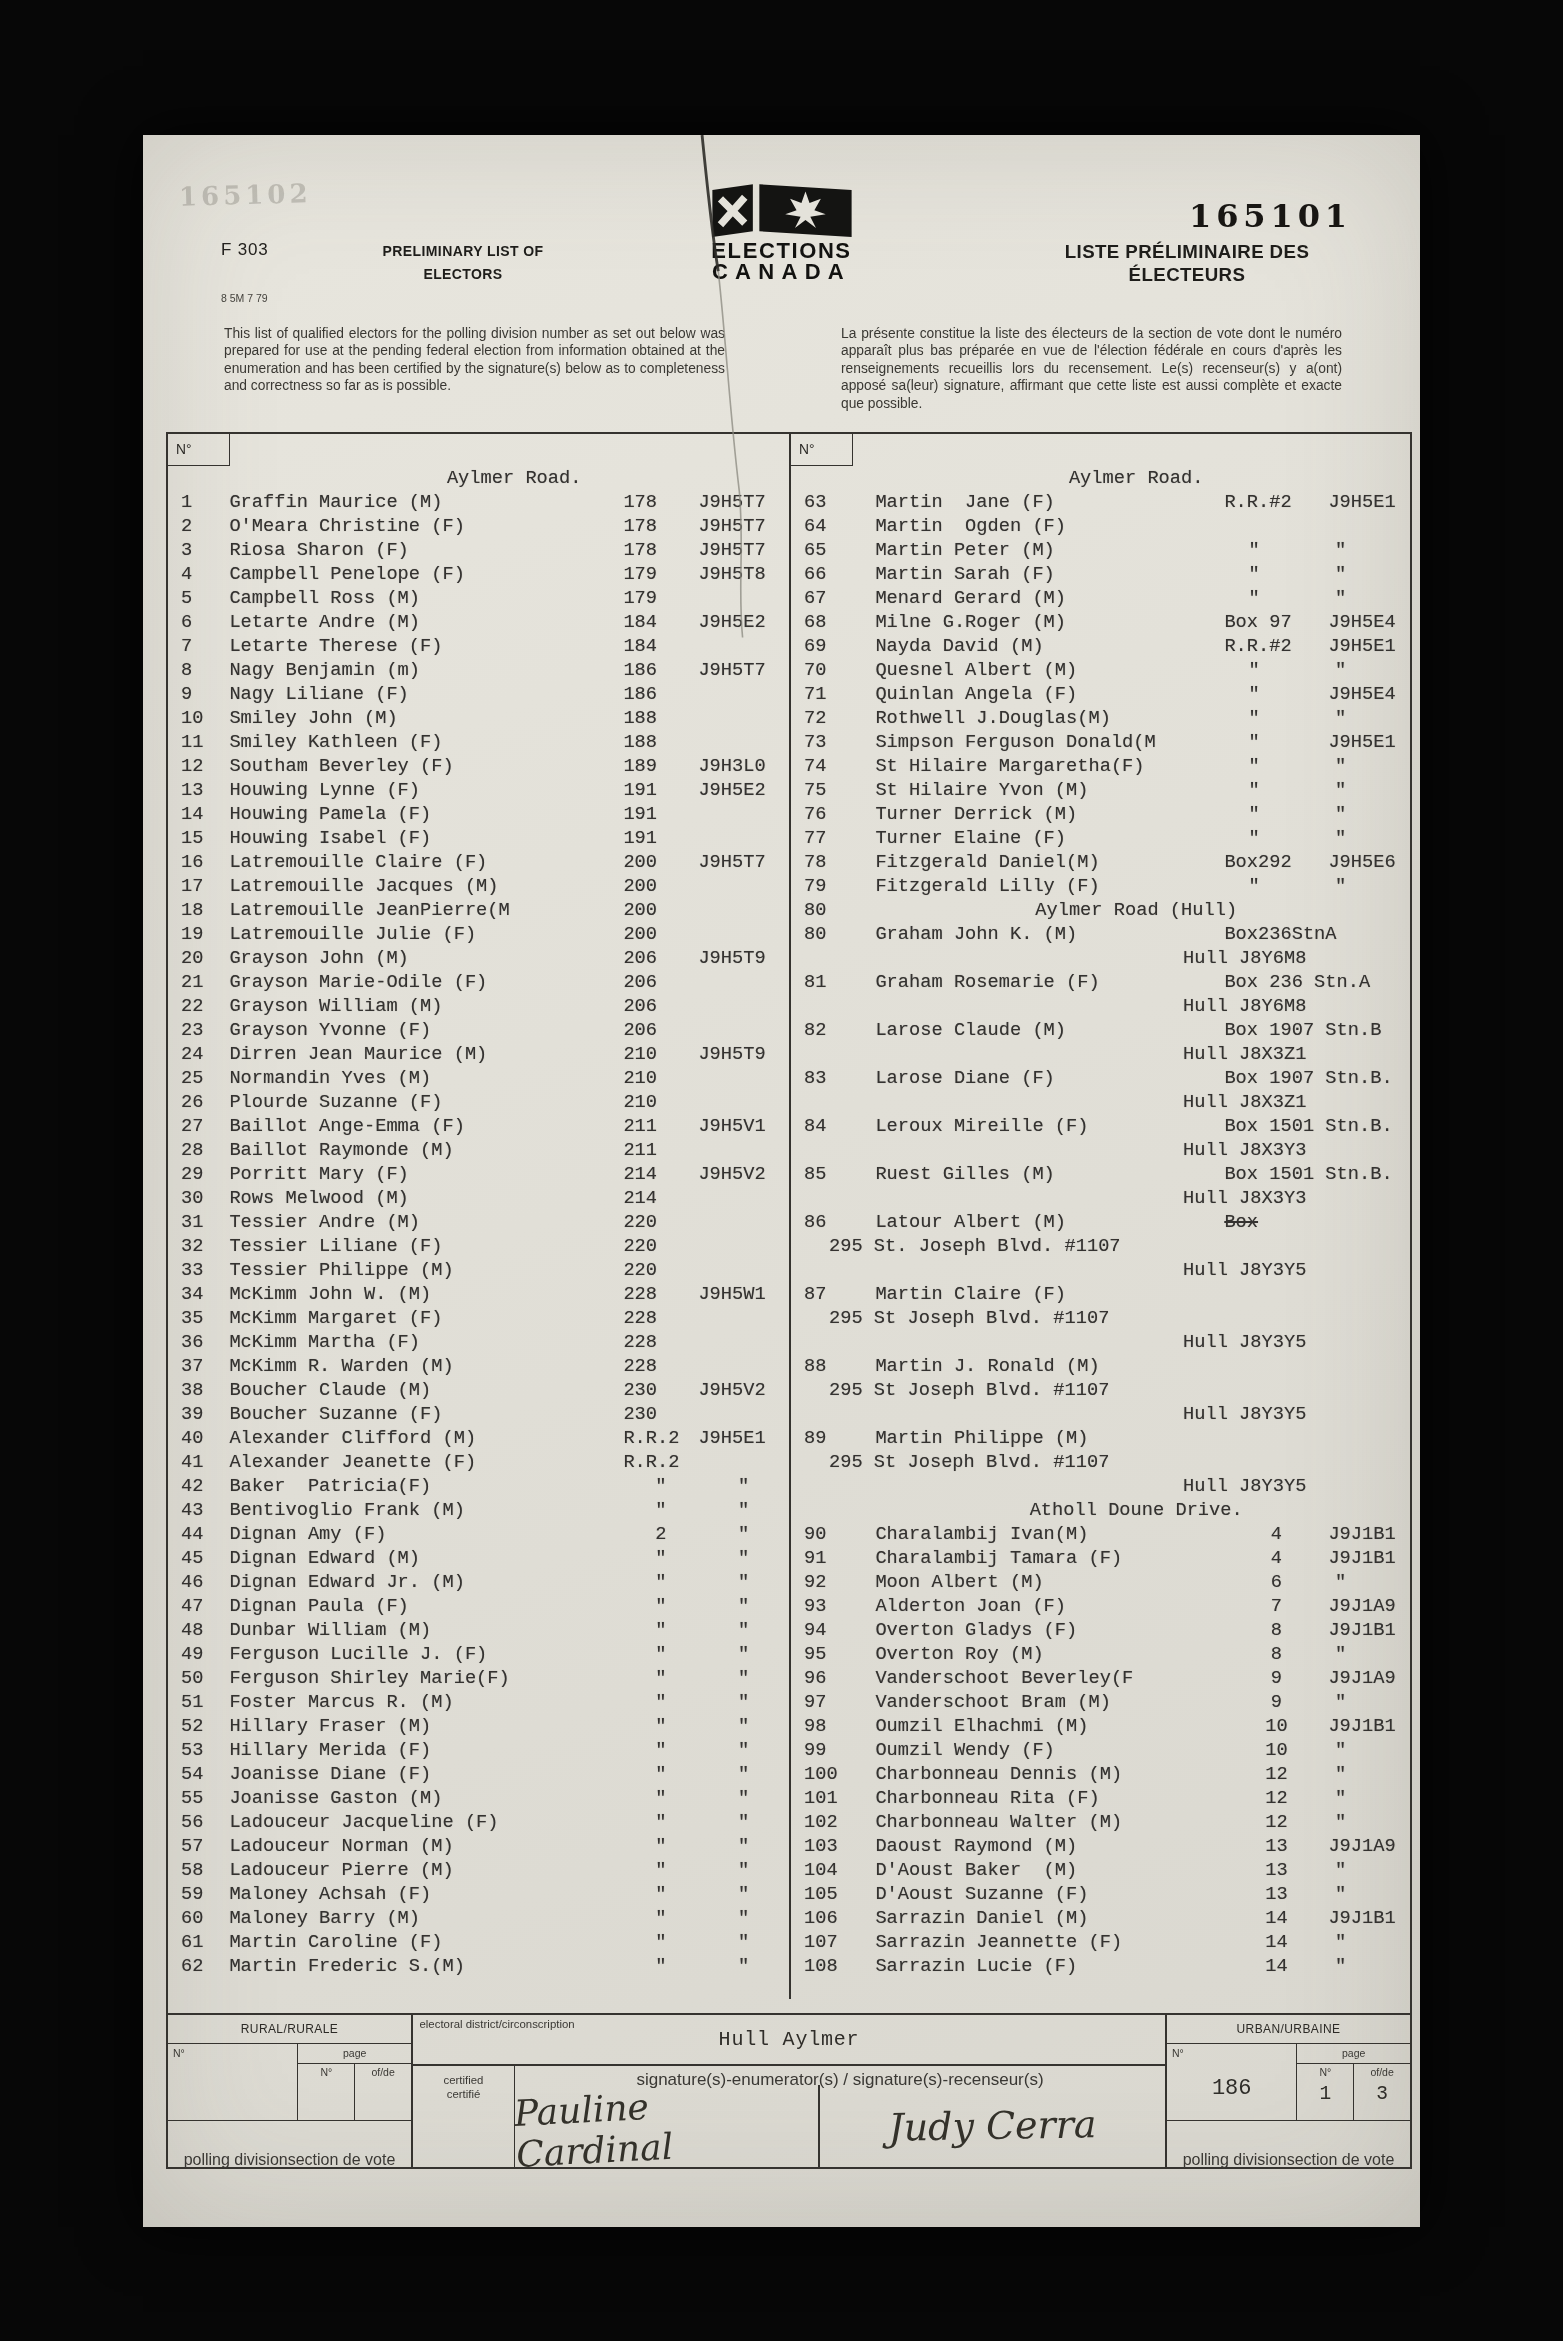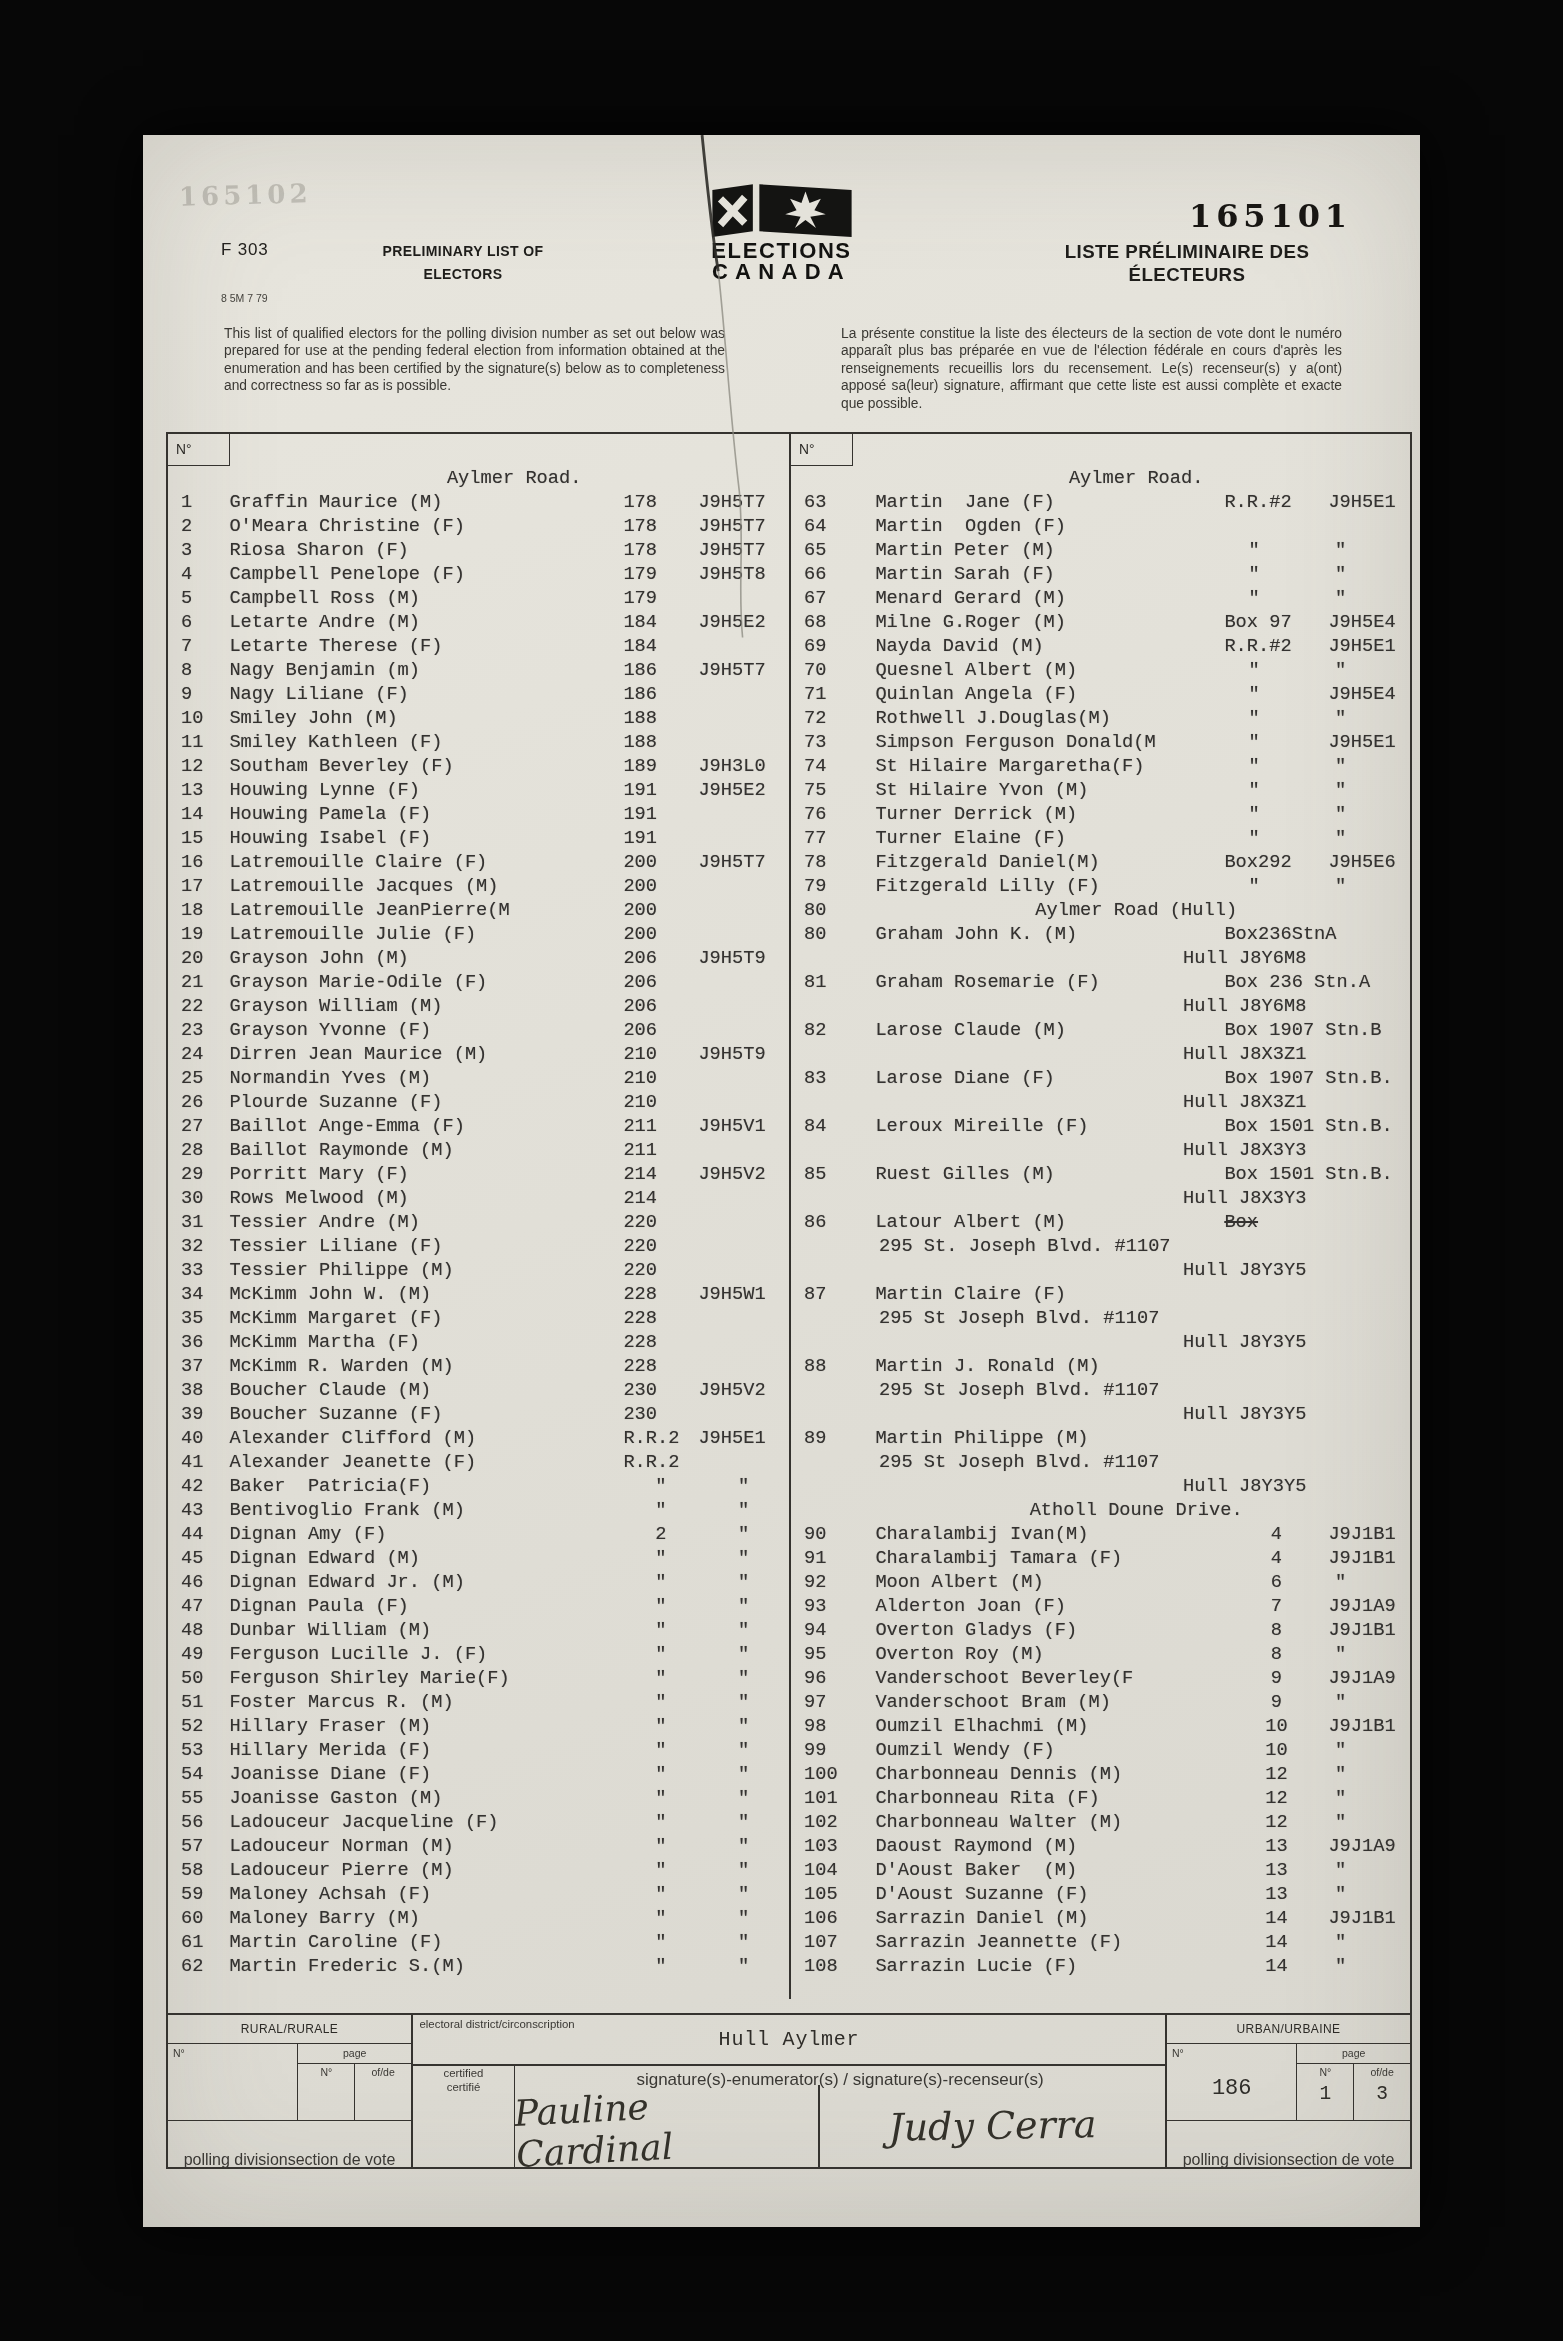--- a/index.html
+++ b/index.html
@@ -48,21 +48,21 @@
   .rowline{display:grid;height:24px;line-height:24px;white-space:pre;
            font-family:"Liberation Mono","DejaVu Sans Mono",monospace;font-size:18.7px;
            color:#343230;text-shadow:0 0 0.8px rgba(52,50,48,.45);padding-left:11.4px}
   .left-body .rowline{grid-template-columns:50px 394px 75px auto}
   .right-body .rowline{grid-template-columns:73px 349px 104px auto}
   .body .header-line{grid-template-columns:60px 1fr}
   .htext{text-align:center}
   .rowline .no{padding-left:1.6px}
   .rowline span{overflow:visible}
   .cont{display:block}
-  .right-body .cont.ind1{padding-left:88px}
+  .right-body .cont.ind1{padding-left:38px}
   .right-body .cont.ind2{padding-left:392px}
   .ditto{text-align:center}
   .right-body .ad.ditto{text-align:left;padding-left:24px}
   .right-body .pc.ditto{text-align:left;padding-left:6.5px}
   .numc{text-align:center}
   .strike{text-decoration:line-through;text-decoration-thickness:2.4px}
 
   
   .footer{display:flex;border:2px solid #35332f;margin:0 8px 0 23px;height:156px;background:transparent}
   .fbox{width:245px;display:flex;flex-direction:column}
@@ -84,21 +84,21 @@
   .fb-pcolVal{display:block;margin-top:4.9px;font-size:19.5px;color:#2f2d29}
   .fb-bot{flex:1;border-top:1.6px solid #35332f;display:flex;flex-direction:row;align-items:flex-end;
           justify-content:center;font-size:16px;line-height:13.8px;color:#3a3834}
   .fmid{flex:1;display:flex;flex-direction:column}
   .district-strip{position:relative;height:58px;border-bottom:2px solid #35332f}
   .district-label{position:absolute;top:3.2px;left:6.5px;font-size:11.4px;color:#3a3834}
   .district-value{position:absolute;inset:0;display:flex;align-items:center;justify-content:center;
                   font-size:20px;letter-spacing:0.8px;color:#2f2d29}
   .sig-area{flex:1;display:flex}
   .cert-cell{width:102px;border-right:1.6px solid #35332f;font-size:11.4px;line-height:14.6px;
-             padding-top:0;text-align:center;color:#3a3834}
+             padding-top:7px;text-align:center;color:#3a3834}
   .sig-wrap{flex:1;position:relative}
   .sig-label{position:absolute;top:4px;left:0;right:0;text-align:center;font-size:17px;color:#3a3834}
   .sigs{display:flex;height:100%;padding-top:19.5px}
   .sig{display:flex;align-items:center;justify-content:center;font-family:"DejaVu Serif",serif;
        font-style:italic;font-size:36px;color:#33312a}
   .sig.s1{width:303px;transform:rotate(-3deg)}
   .sig.s2{flex:1;font-size:38px;transform:rotate(-1deg)}
   .sig-divider{width:2px;background:#35332f;height:100%}
 </style>
 </head>

